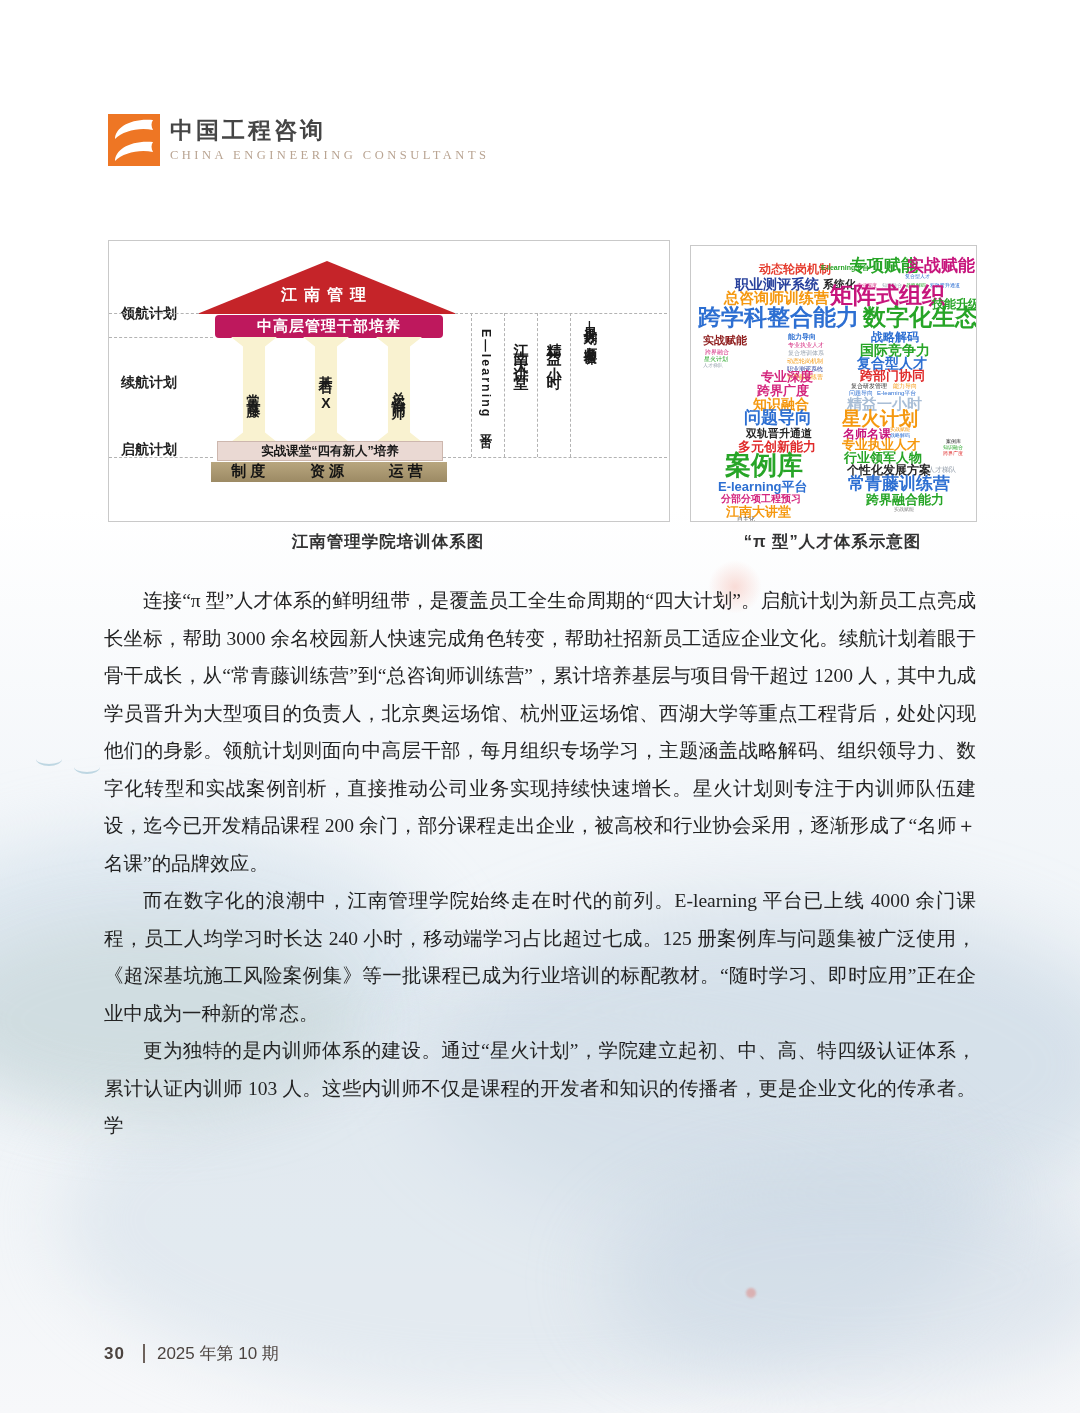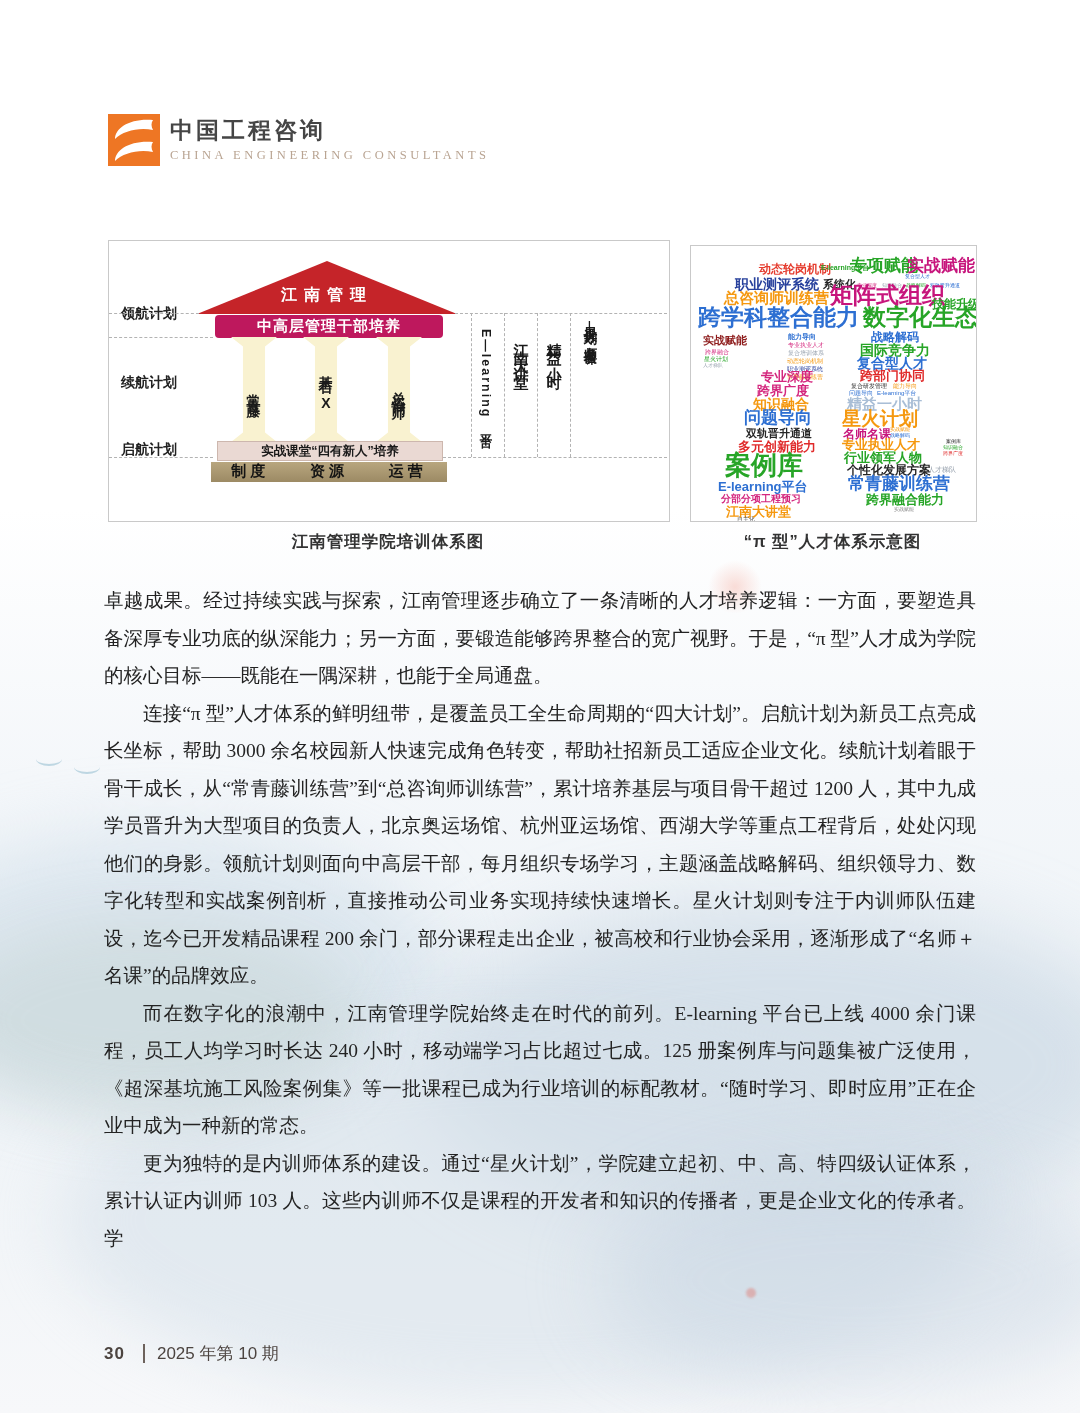--- a/index.html
+++ b/index.html
@@ -188,21 +188,20 @@
       <span class="cloud-word" style="left: 203px; top: 261px; font-size: 5px; color: rgb(136, 136, 136); font-weight: 400;">实战赋能</span>
       <span class="cloud-word" style="left: 255px; top: 193px; font-size: 5px; color: rgb(38, 38, 38); font-weight: 400;">案例库</span>
       <span class="cloud-word" style="left: 252px; top: 199px; font-size: 5px; color: rgb(39, 165, 39); font-weight: 400;">知识融合</span>
       <span class="cloud-word" style="left: 252px; top: 205px; font-size: 5px; color: rgb(224, 42, 42); font-weight: 400;">跨界广度</span>
     </div>
 
   <div class="caption cap-left">江南管理学院培训体系图</div>
   <div class="caption cap-right">“π 型”人才体系示意图</div>
 
   <div class="article">
-    <p>卓越成果。经过持续实践与探索，江南管理逐步确立了一条清晰的人才培养逻辑：一方面，要塑造具备深厚专业功底的纵深能力；另一方面，要锻造能够跨界整合的宽广视野。于是，“π 型”人才成为学院的核心目标——既能在一隅深耕，也能于全局通盘。</p>
     <p class="indent">连接“π 型”人才体系的鲜明纽带，是覆盖员工全生命周期的“四大计划”。启航计划为新员工点亮成长坐标，帮助 3000 余名校园新人快速完成角色转变，帮助社招新员工适应企业文化。续航计划着眼于骨干成长，从“常青藤训练营”到“总咨询师训练营”，累计培养基层与项目骨干超过 1200 人，其中九成学员晋升为大型项目的负责人，北京奥运场馆、杭州亚运场馆、西湖大学等重点工程背后，处处闪现他们的身影。领航计划则面向中高层干部，每月组织专场学习，主题涵盖战略解码、组织领导力、数字化转型和实战案例剖析，直接推动公司业务实现持续快速增长。星火计划则专注于内训师队伍建设，迄今已开发精品课程 200 余门，部分课程走出企业，被高校和行业协会采用，逐渐形成了“名师＋名课”的品牌效应。</p>
     <p class="indent">而在数字化的浪潮中，江南管理学院始终走在时代的前列。E-learning 平台已上线 4000 余门课程，员工人均学习时长达 240 小时，移动端学习占比超过七成。125 册案例库与问题集被广泛使用，《超深基坑施工风险案例集》等一批课程已成为行业培训的标配教材。“随时学习、即时应用”正在企业中成为一种新的常态。</p>
     <p class="indent">更为独特的是内训师体系的建设。通过“星火计划”，学院建立起初、中、高、特四级认证体系，累计认证内训师 103 人。这些内训师不仅是课程的开发者和知识的传播者，更是企业文化的传承者。学</p>
   </div>
 
   <div class="footer">
     <span class="pagenum">30</span>
     <span class="bar"></span>
     <span>2025 年第 10 期</span>
   </div>

